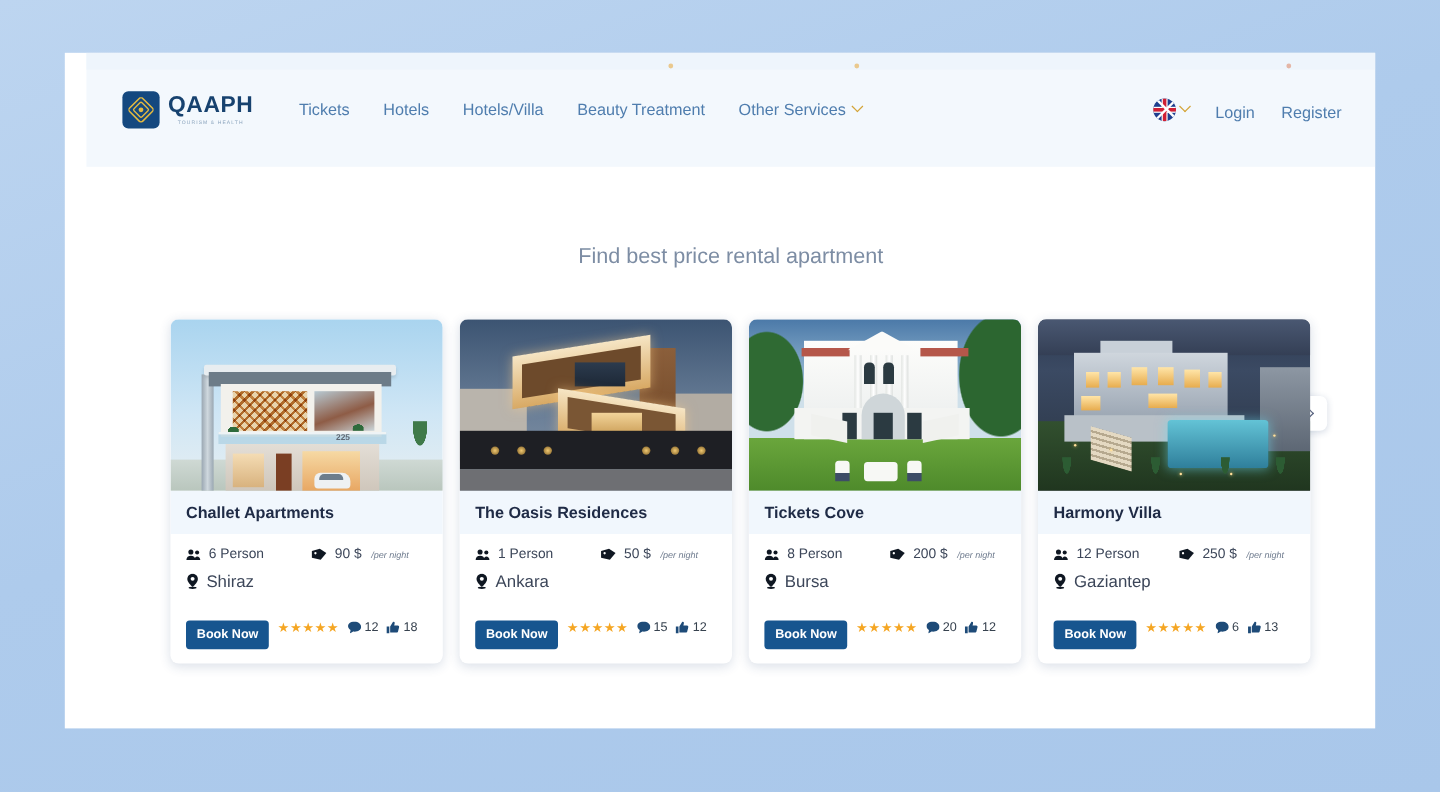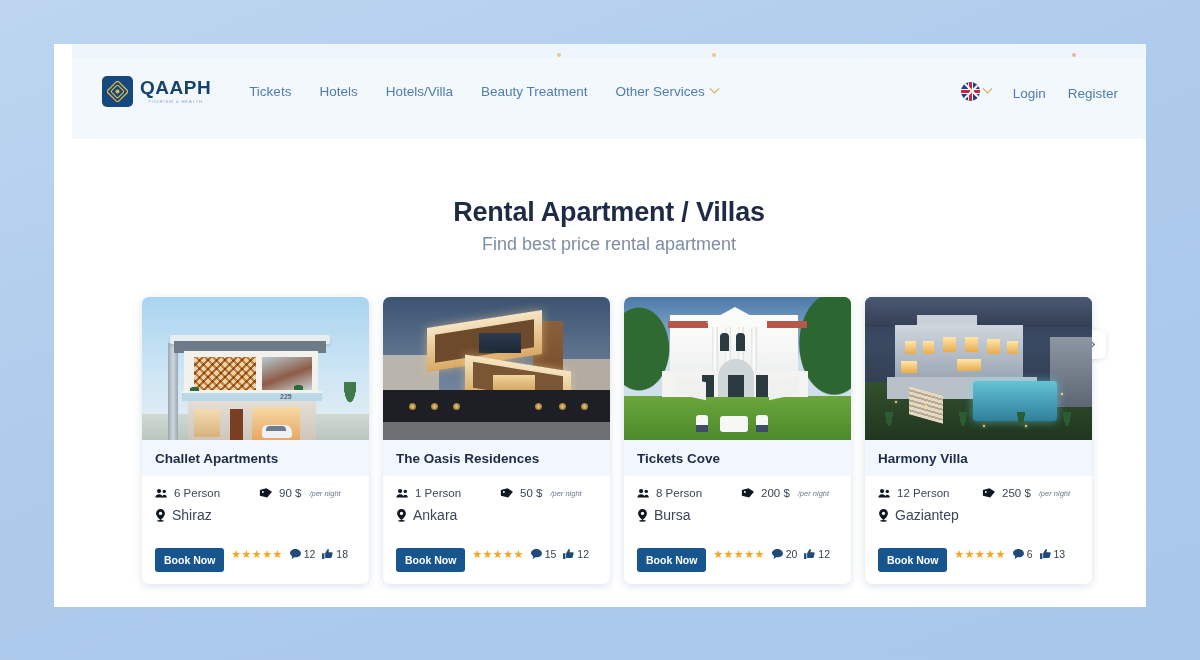--- a/index.html
+++ b/index.html
@@ -402,21 +402,20 @@
         </span>
         <span class="chev-gold"></span>
       </div>
       <div class="auth-link">Login</div>
       <div class="auth-link">Register</div>
     </div>
   </div>
 
   <div class="main">
 
-    <div class="page-title">Rental Apartment / Villas</div>
     <div class="page-sub">Find best price rental apartment</div>
 
     <div class="arrows">
       <div class="arrow-btn">
         <span class="chev left"></span>
       </div>
       <div class="arrow-btn">
         <span class="chev right"></span>
       </div>
     </div>

